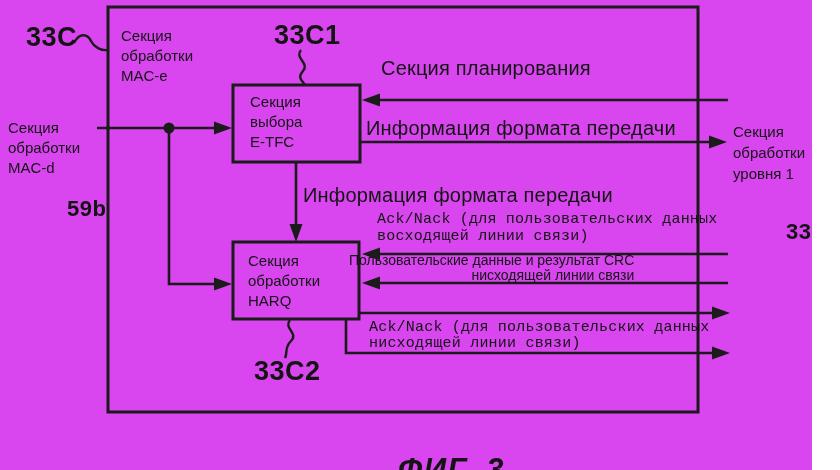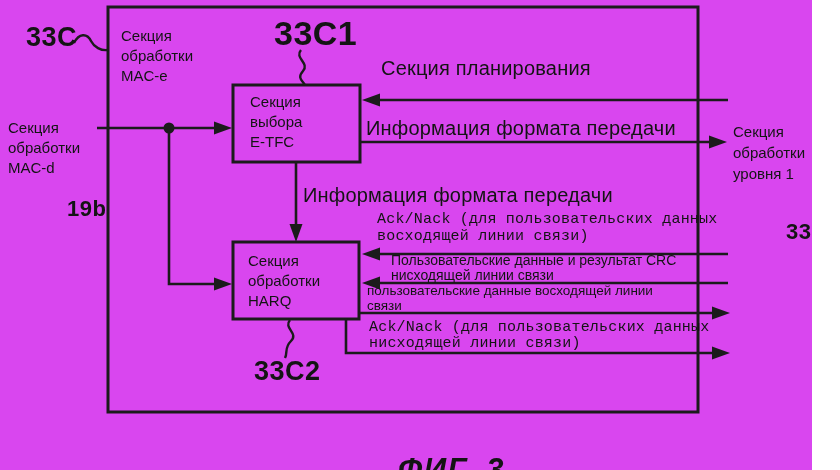--- a/index.html
+++ b/index.html
@@ -60,23 +60,23 @@
     <polygon points="730,313 712,306.5 712,319.5" fill="#1b1b1b"></polygon>
     <path d="M346,318 V353 H716" class="shape" stroke-width="2.6"></path>
     <polygon points="730,353 712,346.5 712,359.5" fill="#1b1b1b"></polygon>
 
     <path d="M74,43 C79,33 87,33 91,41 C94,47 101,51 108,50" class="shape" stroke-width="2.4"></path>
     <path d="M301,50 C294,58 310,63 303,71 C297,78 302,80 305,85" class="shape" stroke-width="2.4"></path>
     <path d="M290,320 C283,328 299,333 291,341 C284,348 288,352 285,358" class="shape" stroke-width="2.4"></path>
   </svg>
 
   <div class="lbl ref" style="left:26px;top:22px;font-size:27px;">33C</div>
-  <div class="lbl ref" style="left:274px;top:14px;font-size:34px;text-align:right;">33C1</div>
+  <div class="lbl ref" style="left:274px;top:20px;font-size:27px;text-align:right;">33C1</div>
   <div class="lbl ref" style="left:254px;top:356px;font-size:27px;text-align:right;">33C2</div>
-  <div class="lbl ref" style="left:67px;top:196px;font-size:22px;">19b</div>
+  <div class="lbl ref" style="left:67px;top:196px;font-size:22px;">59b</div>
   <div class="lbl ref" style="left:786px;top:219px;font-size:22px;">33d</div>
 
   <div class="lbl ml b16" style="left:121px;top:26px;">Секция
 обработки
 MAC-e</div>
   <div class="lbl ml b16" style="left:250px;top:92px;">Секция
 выбора
 E-TFC</div>
   <div class="lbl ml b16" style="left:248px;top:251px;">Секция
 обработки
@@ -86,21 +86,19 @@
 MAC-d</div>
   <div class="lbl ml b16" style="left:733px;top:121px;line-height:21px;">Секция
 обработки
 уровня 1</div>
 
   <div class="lbl big" style="left:381px;top:57px;">Секция планирования</div>
   <div class="lbl big" style="left:366px;top:117px;">Информация формата передачи</div>
   <div class="lbl big" style="left:303px;top:184px;">Информация формата передачи</div>
   <div class="lbl ml s15" style="left:377px;top:211px;">Ack/Nack (для пользовательских данных
 восходящей линии связи)</div>
-  <div class="lbl ml s14" style="left:391px;top:253px;">Пользовательские данные и результат CRC
+  <div class="lbl ml s14" style="left:349px;top:253px;text-align:right;">Пользовательские данные и результат CRC
 нисходящей линии связи</div>
-  <div class="lbl ml s13" style="left:367px;top:284px;">пользовательские данные восходящей линии
-связи</div>
   <div class="lbl ml s15" style="left:369px;top:320px;line-height:16px;">Ack/Nack (для пользовательских данных
 нисходящей линии связи)</div>
 
   <div class="lbl caption" style="left:398px;top:452px;font-style:italic;">ФИГ. 3</div>
 </div>
 
 </body></html>

